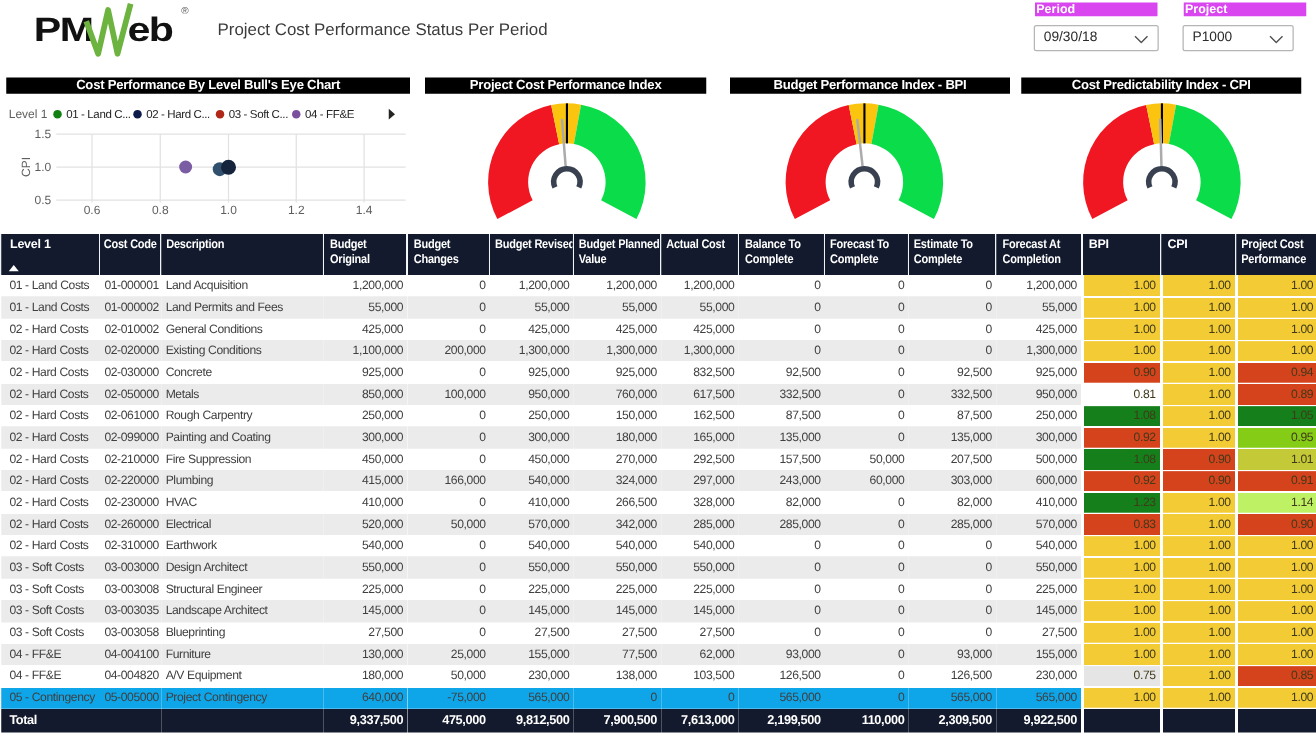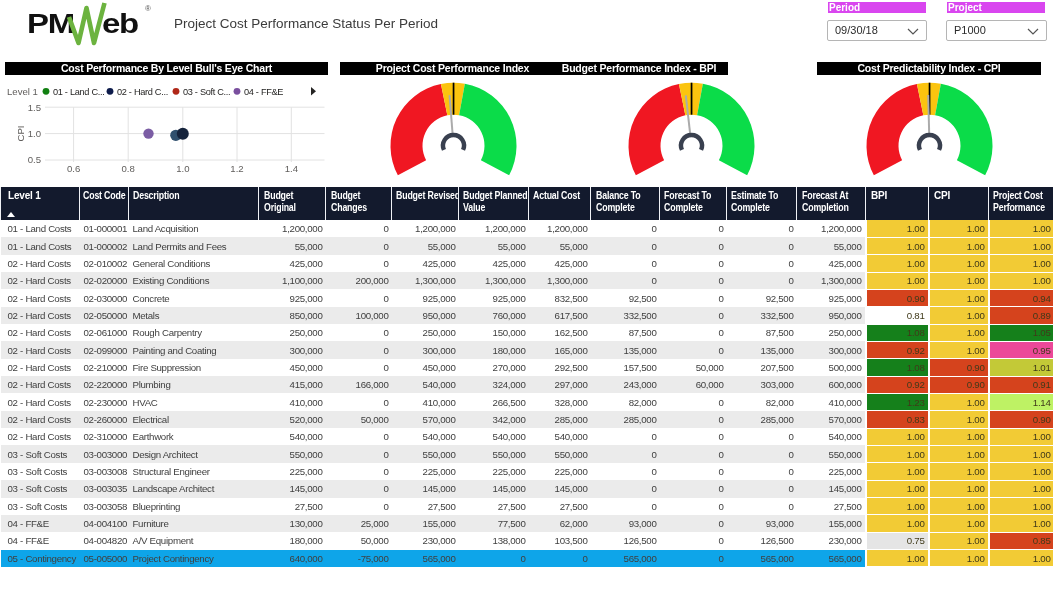--- a/index.html
+++ b/index.html
@@ -28,21 +28,21 @@
 </svg>
 <div class="abs" style="left:145px;top:4px;font-size:8px;color:#555">®</div>
 <div class="abs" style="left:174px;top:16px;font-size:13.5px;color:#3b3b3b">Project Cost Performance Status Per Period</div>
 
 <div class="ddl" style="left:828px;width:98px">Period</div>
 <div class="ddb" style="left:827px;width:100px">09/30/18
 <svg class="chev" width="12" height="7" viewBox="0 0 12 7">
       <polyline points="1,1 6,6 11,1" fill="none" stroke="#555" stroke-width="1.2"></polyline>
     </svg></div>
 <div class="ddl" style="left:947px;width:98px">Project</div>
-<div class="ddb" style="left:946px;width:101px">P1000
+<div class="ddb" style="left:946px;width:89px">P1000
 <svg class="chev" width="12" height="7" viewBox="0 0 12 7">
       <polyline points="1,1 6,6 11,1" fill="none" stroke="#555" stroke-width="1.2"></polyline>
     </svg></div>
 
 <div class="bar" style="left:5px;width:323px">Cost Performance By Level Bull's Eye Chart</div>
 <svg class="abs" style="left:0;top:80px" width="340" height="100" viewBox="0 0 340 100">
 <g font-family="Liberation Sans,sans-serif" font-size="9.6" fill="#605E5C">
 <text x="7" y="14.5">Level 1</text>
 <circle cx="46" cy="11.3" r="3.4" fill="#118011"></circle>
 <text x="53" y="14.5" fill="#252423" font-size="9.2" letter-spacing="-0.3">01 - Land C...</text>
@@ -83,21 +83,21 @@
 <div class="abs" style="left:340px;top:62px;width:227px;height:125px">
     <svg width="227" height="110" viewBox="0 0 227 110" style="position:absolute;left:0;top:16px">
       <path d="M57.87 97.28 A63.0 63.0 0 0 1 100.94 5.96 L107.32 37.32 A31.0 31.0 0 0 0 86.13 82.25 Z" fill="#F01722"></path>
       <path d="M100.94 5.96 A63.0 63.0 0 0 1 124.87 5.73 L119.10 37.21 A31.0 31.0 0 0 0 107.32 37.32 Z" fill="#FBC40F"></path>
       <path d="M124.87 5.73 A63.0 63.0 0 0 1 169.13 97.28 L140.87 82.25 A31.0 31.0 0 0 0 119.10 37.21 Z" fill="#0BDC49"></path>
       <rect x="112.70" y="4.70" width="1.7" height="32" fill="#000"></rect>
       <line x1="112.56" y1="55.54" x2="109.54" y2="17.16" stroke="#ABABAB" stroke-width="2"></line>
       <path d="M103.98 71.94 A10.5 10.5 0 1 1 123.02 71.94" fill="none" stroke="#39404F" stroke-width="4.4"></path>
     </svg>
   </div>
-<div class="bar" style="left:550px;width:178px">Budget Performance Index - BPI</div>
+<div class="bar" style="left:584px;width:224px">Budget Performance Index - BPI</div>
 <div class="abs" style="left:578px;top:62px;width:227px;height:125px">
     <svg width="227" height="110" viewBox="0 0 227 110" style="position:absolute;left:0;top:16px">
       <path d="M57.87 97.28 A63.0 63.0 0 0 1 100.94 5.96 L107.32 37.32 A31.0 31.0 0 0 0 86.13 82.25 Z" fill="#F01722"></path>
       <path d="M100.94 5.96 A63.0 63.0 0 0 1 124.87 5.73 L119.10 37.21 A31.0 31.0 0 0 0 107.32 37.32 Z" fill="#FBC40F"></path>
       <path d="M124.87 5.73 A63.0 63.0 0 0 1 169.13 97.28 L140.87 82.25 A31.0 31.0 0 0 0 119.10 37.21 Z" fill="#0BDC49"></path>
       <rect x="112.70" y="4.70" width="1.7" height="32" fill="#000"></rect>
       <line x1="112.14" y1="55.58" x2="107.78" y2="17.32" stroke="#ABABAB" stroke-width="2"></line>
       <path d="M103.98 71.94 A10.5 10.5 0 1 1 123.02 71.94" fill="none" stroke="#39404F" stroke-width="4.4"></path>
     </svg>
   </div>
@@ -276,21 +276,21 @@
         <td class="n">0</td>
         <td class="n">300,000</td>
         <td class="n">180,000</td>
         <td class="n">165,000</td>
         <td class="n">135,000</td>
         <td class="n">0</td>
         <td class="n">135,000</td>
         <td class="n">300,000</td>
         <td class="n k" style="background:#D5431D">0.92</td>
         <td class="n k" style="background:#F2CB35">1.00</td>
-        <td class="n k" style="background:#ec4899">0.95</td>
+        <td class="n k" style="background:#84cc16">0.95</td>
       </tr>
 <tr class="data" style="background:#ffffff">
         <td class="l c1">02 - Hard Costs</td>
         <td class="l">02-210000</td>
         <td class="l">Fire Suppression</td>
         <td class="n">450,000</td>
         <td class="n">0</td>
         <td class="n">450,000</td>
         <td class="n">270,000</td>
         <td class="n">292,500</td>
@@ -482,14 +482,31 @@
         <td class="n">0</td>
         <td class="n">0</td>
         <td class="n">565,000</td>
         <td class="n">0</td>
         <td class="n">565,000</td>
         <td class="n">565,000</td>
         <td class="n k" style="background:#F2CB35">1.00</td>
         <td class="n k" style="background:#F2CB35">1.00</td>
         <td class="n k" style="background:#F2CB35">1.00</td>
       </tr>
+<tr class="tot">
+<td class="l c1">Total</td>
+        <td></td>
+        <td></td>
+<td class="n">9,337,500</td>
+        <td class="n">475,000</td>
+        <td class="n">9,812,500</td>
+        <td class="n">7,900,500</td>
+        <td class="n">7,613,000</td>
+        <td class="n">2,199,500</td>
+        <td class="n">110,000</td>
+        <td class="n">2,309,500</td>
+        <td class="n">9,922,500</td>
+<td class="n k"></td>
+        <td class="n k"></td>
+        <td class="n k"></td>
+</tr>
 </tbody>
   </table>
 
 </body></html>

